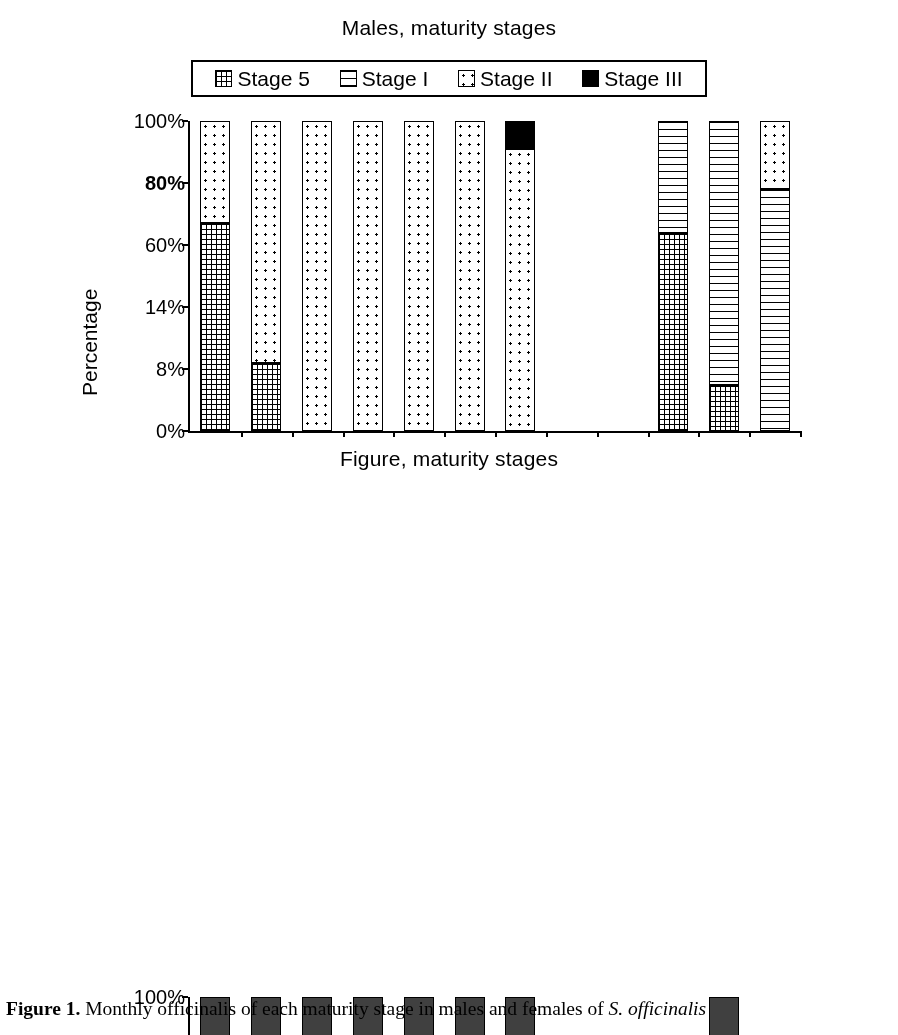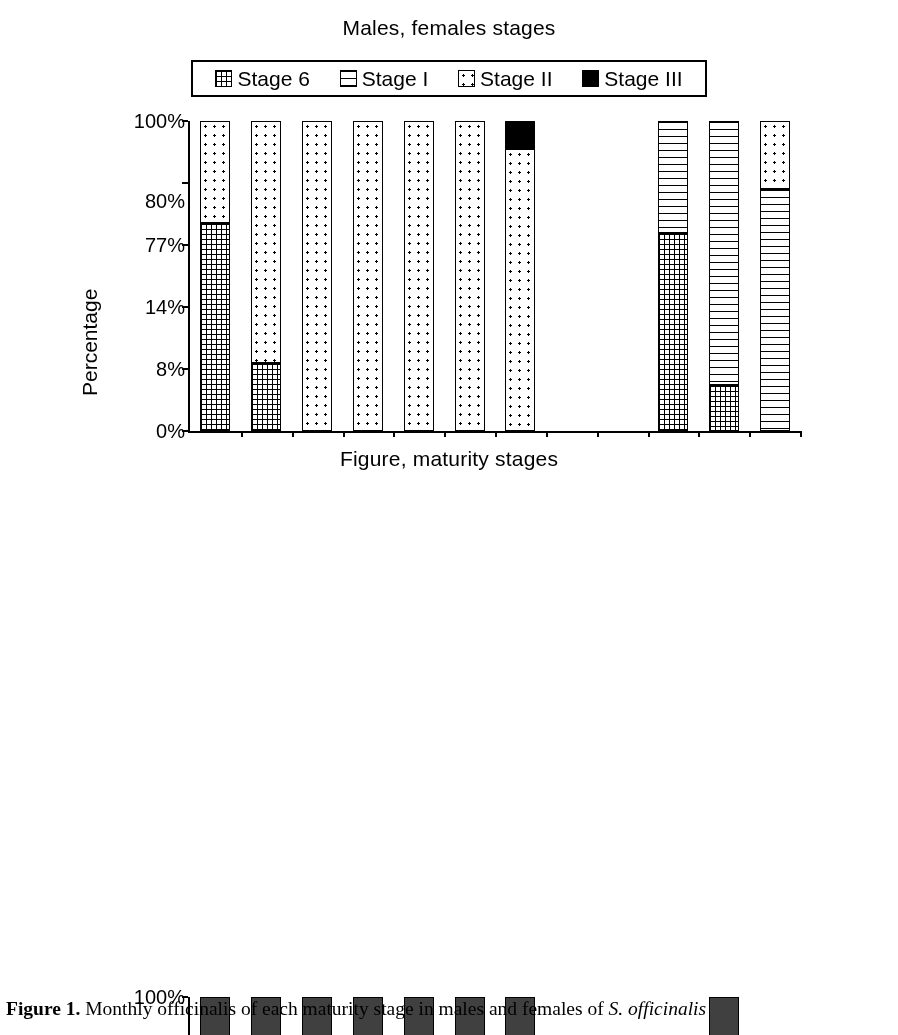--- a/index.html
+++ b/index.html
@@ -160,47 +160,47 @@
   }
   .caption b { font-weight: bold; }
   .caption i { font-style: italic; }
 </style>
 </head>
 <body>
 
 <div class="page">
 
   <div class="chart-block" style="top:16px;">
-    <div class="chart-title">Males, females stages</div>
+    <div class="chart-title">Males, maturity stages</div>
 
     <div class="legend-wrap" style="margin-top:20px;">
       <div class="legend">
         <span class="legend-item">
-          <span class="legend-swatch pat-grid"></span><span class="legend-label">Stage 6</span>
+          <span class="legend-swatch pat-grid"></span><span class="legend-label">Stage 5</span>
         </span>
         <span class="legend-item">
           <span class="legend-swatch pat-hlines"></span><span class="legend-label">Stage I</span>
         </span>
         <span class="legend-item">
           <span class="legend-swatch pat-dots"></span><span class="legend-label">Stage II</span>
         </span>
         <span class="legend-item">
           <span class="legend-swatch pat-solid-black"></span><span class="legend-label">Stage III</span>
         </span>
       </div>
     </div>
 
     <div class="axis-title" style="left:78px; top:380px;">Percentage</div>
 
     <div class="y-labels" id="males-ylabels" style="left:50px; top:105px; width:135px; height:310px;">
         <div class="y-label" style="top: 310px;">0%</div>
         <div class="y-label" style="top: 248px;">8%</div>
         <div class="y-label" style="top: 186px;">14%</div>
-        <div class="y-label" style="top: 124px;">77%</div>
-        <div class="y-label" style="top: 80px;">80%</div>
+        <div class="y-label" style="top: 124px;">60%</div>
+        <div class="y-label" style="top: 62px; font-weight: bold;">80%</div>
         <div class="y-label" style="top: 0px;">100%</div>
       </div>
 
     <div class="plot-area" id="males-plot" style="left:190px; top:105px; width:610px; height:310px;">
       <div class="axis-line-y" style="left:-2px; top:0; height:312px;"></div>
       <div class="axis-line-x" style="left:-2px; top:310px; width:612px;"></div>
       <div class="bars" id="males-bars">
           <div class="bar-col" style="left: 10.4167px; width: 30px; height: 310px;">
             <div class="seg pat-grid" title="Stage 0: 67%" style="height: 207.7px; bottom: 0px;"></div>
             <div class="seg pat-dots" title="Stage II: 33%" style="height: 102.3px; bottom: 207.7px;"></div>

